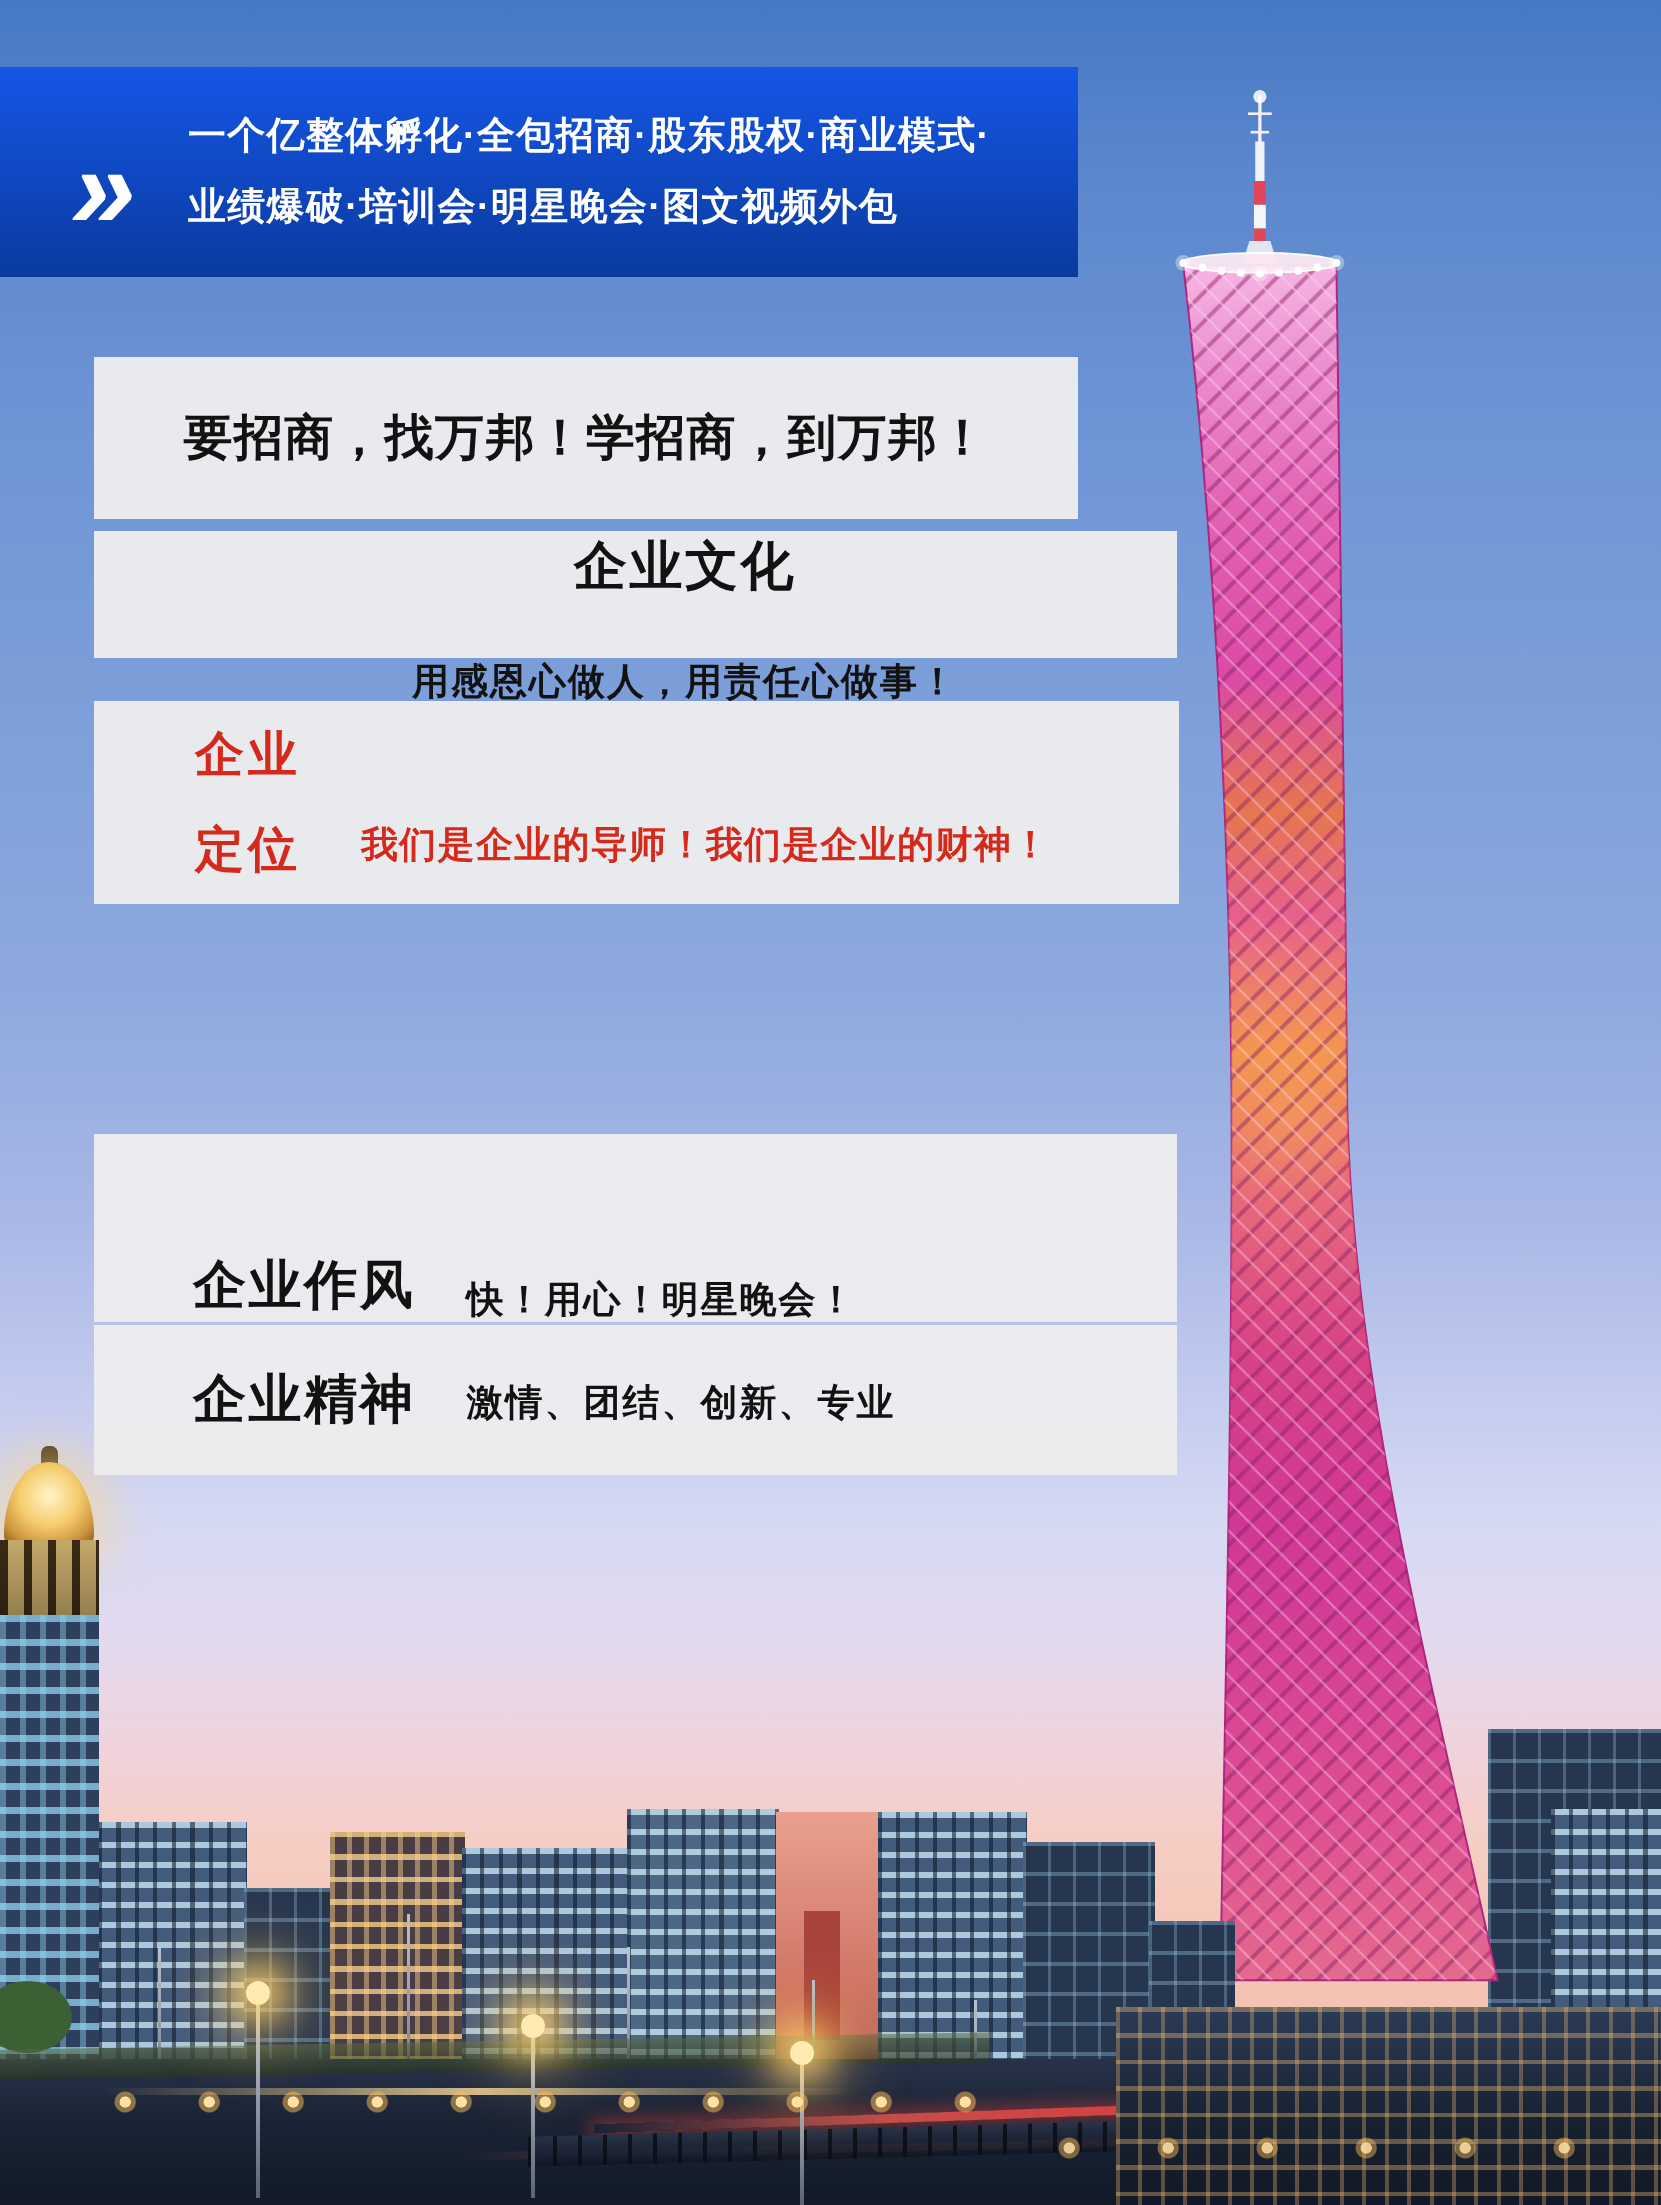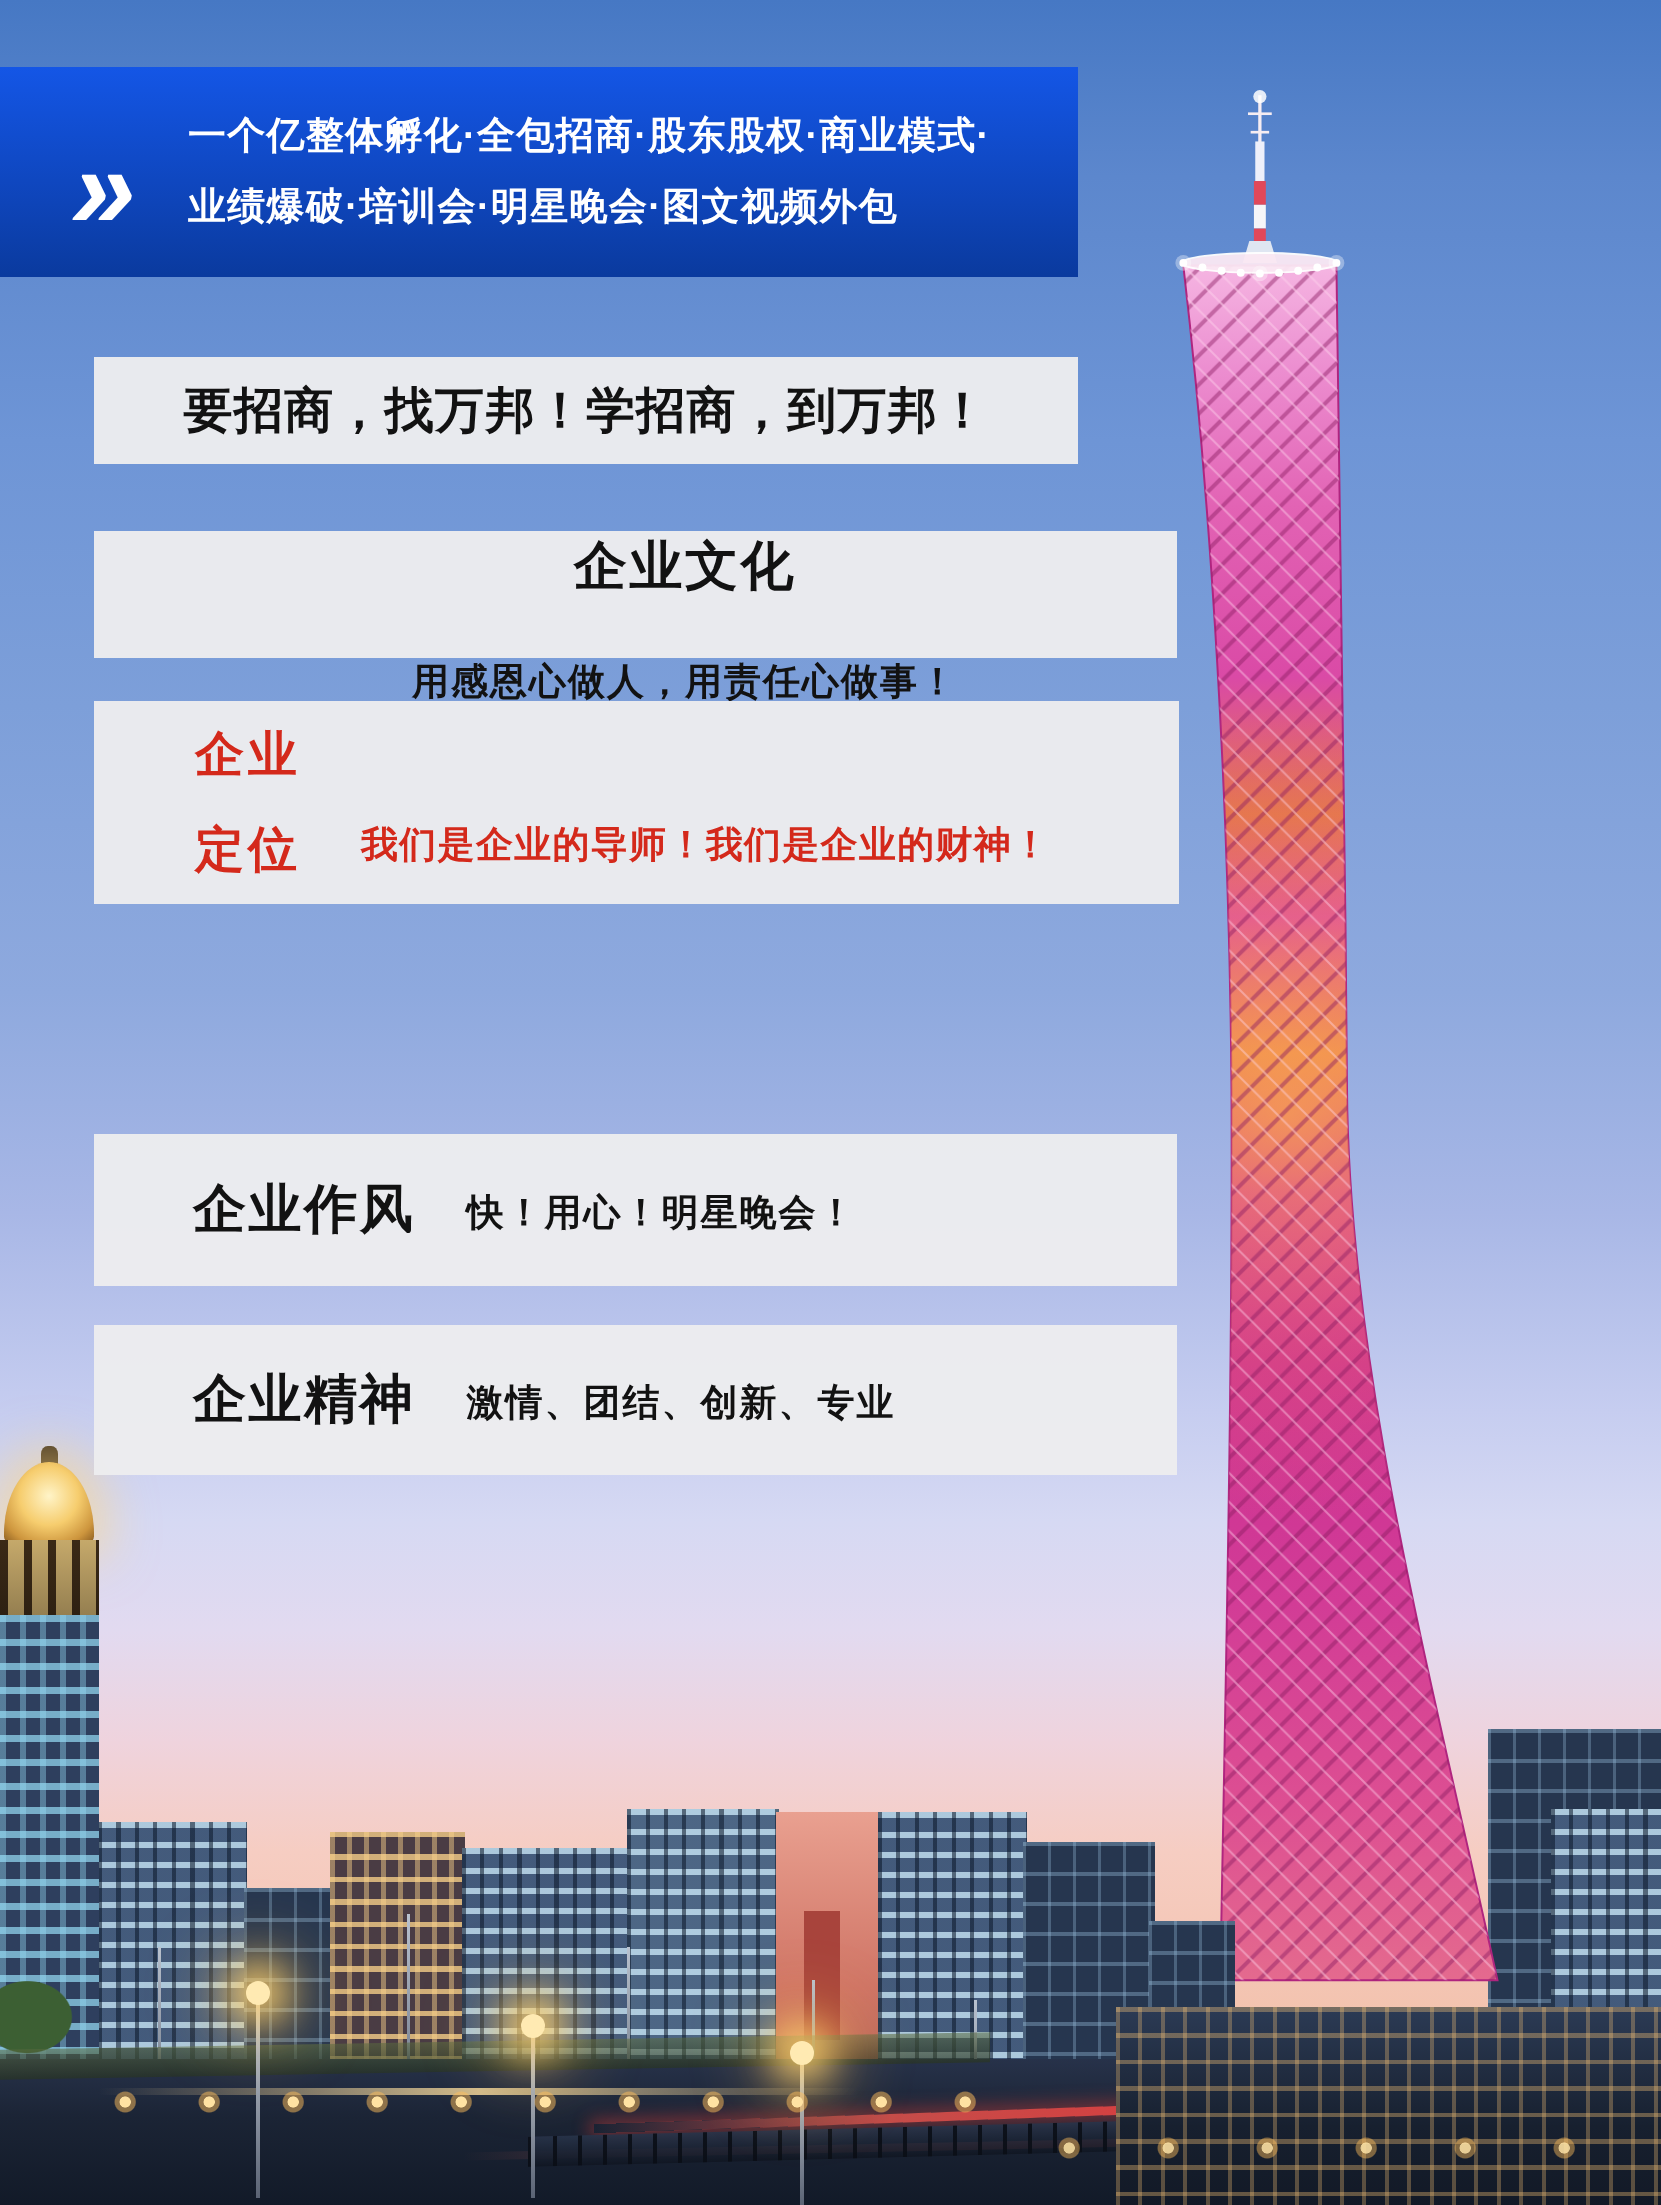--- a/index.html
+++ b/index.html
@@ -112,30 +112,30 @@
   
   .banner{position:absolute;left:0;top:67px;width:1078px;height:210px;z-index:10;
     background:linear-gradient(180deg,#1456e6 0%,#0e44b8 65%,#0a3a9e 100%);}
   .banner .chevrons{position:absolute;left:74px;top:63px;font-size:116px;line-height:1;
     color:#ffffff;font-weight:bold;transform:skewX(-12deg);}
   .banner-lines{position:absolute;left:188px;top:33px;color:#ffffff;font-weight:bold;
     font-size:38px;line-height:71px;letter-spacing:1.3px;}
 
   
   .box{position:absolute;left:94px;width:984px;background:rgba(236,236,238,.97);z-index:10;color:#121212;}
-  .slogan-box{top:357px;height:107px;display:flex;align-items:center;justify-content:center;}
+  .slogan-box{top:357px;height:162px;display:flex;align-items:center;justify-content:center;}
   .slogan-text{font-size:49px;font-weight:bold;letter-spacing:1.3px;}
 
   .row-box{display:flex;align-items:center;padding-left:99px;gap:51px;}
   .sec-title{font-size:53px;font-weight:bold;letter-spacing:2.6px;white-space:nowrap;}
   .sec-content{font-size:37px;font-weight:bold;letter-spacing:2px;white-space:nowrap;position:relative;top:3.3px;}
 
   #box-culture{top:531px;height:127px;flex-direction:column;}
   #box-traits{top:943px;height:154px;}
-  #box-style{top:1134px;height:152px;}
+  #box-style{top:1134px;height:188px;align-items:flex-end;}
   #box-spirit{top:1325px;height:150px;}
 
   #box-positioning{top:701px;height:203px;display:flex;flex-direction:column;justify-content:center;gap:29px;padding-left:101px;color:#d4291b;}
   .pos-row{display:flex;align-items:flex-start;gap:54px;}
   .pos-label{font-size:49px;font-weight:bold;letter-spacing:4px;width:112px;}
   .pos-line{font-size:37px;font-weight:bold;letter-spacing:1.3px;white-space:nowrap;position:relative;top:2.6px;}
 
   #box-mission{top:1518px;height:279px;padding:28px 0 0 101px;box-sizing:border-box;}
   .mission-title{font-size:50px;font-weight:bold;letter-spacing:3.3px;line-height:57px;margin-bottom:30px;}
   .mission-line{font-size:36px;font-weight:bold;letter-spacing:1.3px;line-height:53px;}

